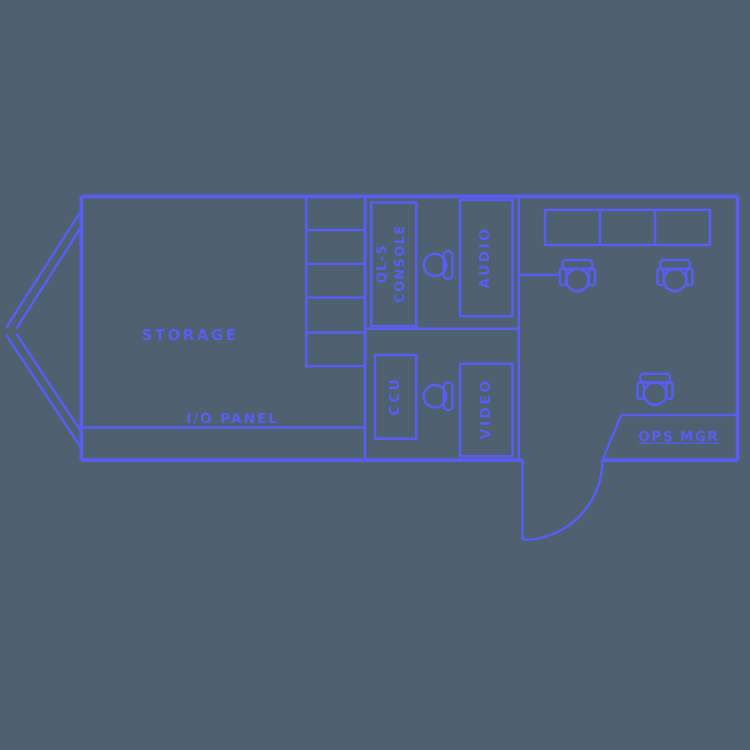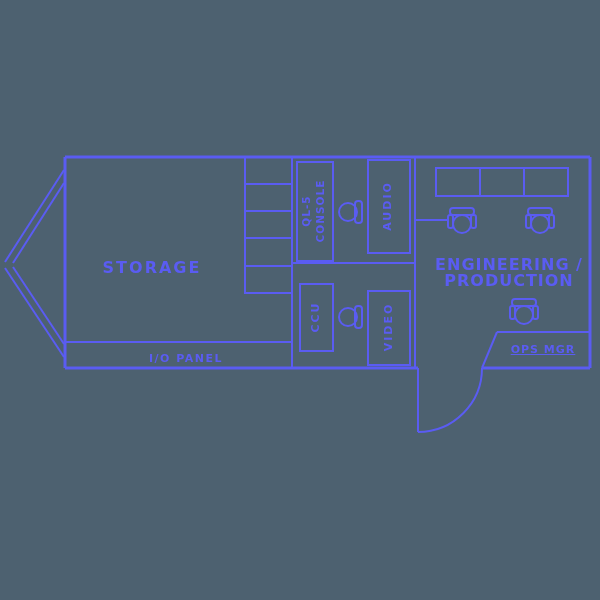--- a/index.html
+++ b/index.html
@@ -14,21 +14,21 @@
   .lbl{
     position:absolute;
     color:#5a5cf2;
     font-weight:bold;
     text-align:center;
     letter-spacing:2px;
     white-space:nowrap;
     line-height:14px;
   }
   .lbl.vert{transform:rotate(-90deg);transform-origin:center center;}
-  .fs12{font-size:16px;}
+  .fs12{font-size:12px;}
   .fs11{font-size:11px;}
   .fs10{font-size:10.5px;}
 </style>
 </head>
 <body>
 
 <div class="stage">
 
   <svg width="600" height="600" viewBox="0 0 600 600" fill="none" stroke="#5a5cf2" stroke-width="2">
 
@@ -112,33 +112,29 @@
     <g>
       <rect x="512" y="299" width="24" height="7" rx="3"></rect>
       <rect x="510" y="306" width="5" height="13" rx="2"></rect>
       <rect x="533" y="306" width="5" height="13" rx="2"></rect>
       <circle cx="524" cy="315" r="9"></circle>
     </g>
   </svg>
 
   <div class="lbl fs12" style="left:92px;top:261px;width:120px;">STORAGE</div>
 
-  <div class="lbl fs11" style="left:126px;top:352px;width:120px;letter-spacing:1.5px;">I/O PANEL</div>
+  <div class="lbl fs11" style="left:126px;top:328px;width:120px;letter-spacing:1.5px;">I/O PANEL</div>
 
   <div class="lbl vert fs10" style="left:263px;top:197px;width:100px;height:28px;letter-spacing:1px;">
     <div>QL-5</div>
     <div>CONSOLE</div>
   </div>
 
   <div class="lbl vert fs11" style="left:348px;top:199px;width:80px;height:14px;">AUDIO</div>
 
   <div class="lbl vert fs11" style="left:349px;top:320px;width:80px;height:14px;">VIDEO</div>
 
   <div class="lbl vert fs11" style="left:276px;top:310px;width:80px;height:14px;">CCU</div>
 
-  <div class="lbl fs12" style="left:429px;top:257px;width:160px;line-height:16px;letter-spacing:1px;">
-    <div>ENGINEERING /</div>
-    <div>PRODUCTION</div>
-  </div>
 
   <div class="lbl fs11" style="left:493px;top:343px;width:100px;letter-spacing:1px;text-decoration:underline;">OPS MGR</div>
 
 </div>
 
 </body></html>

